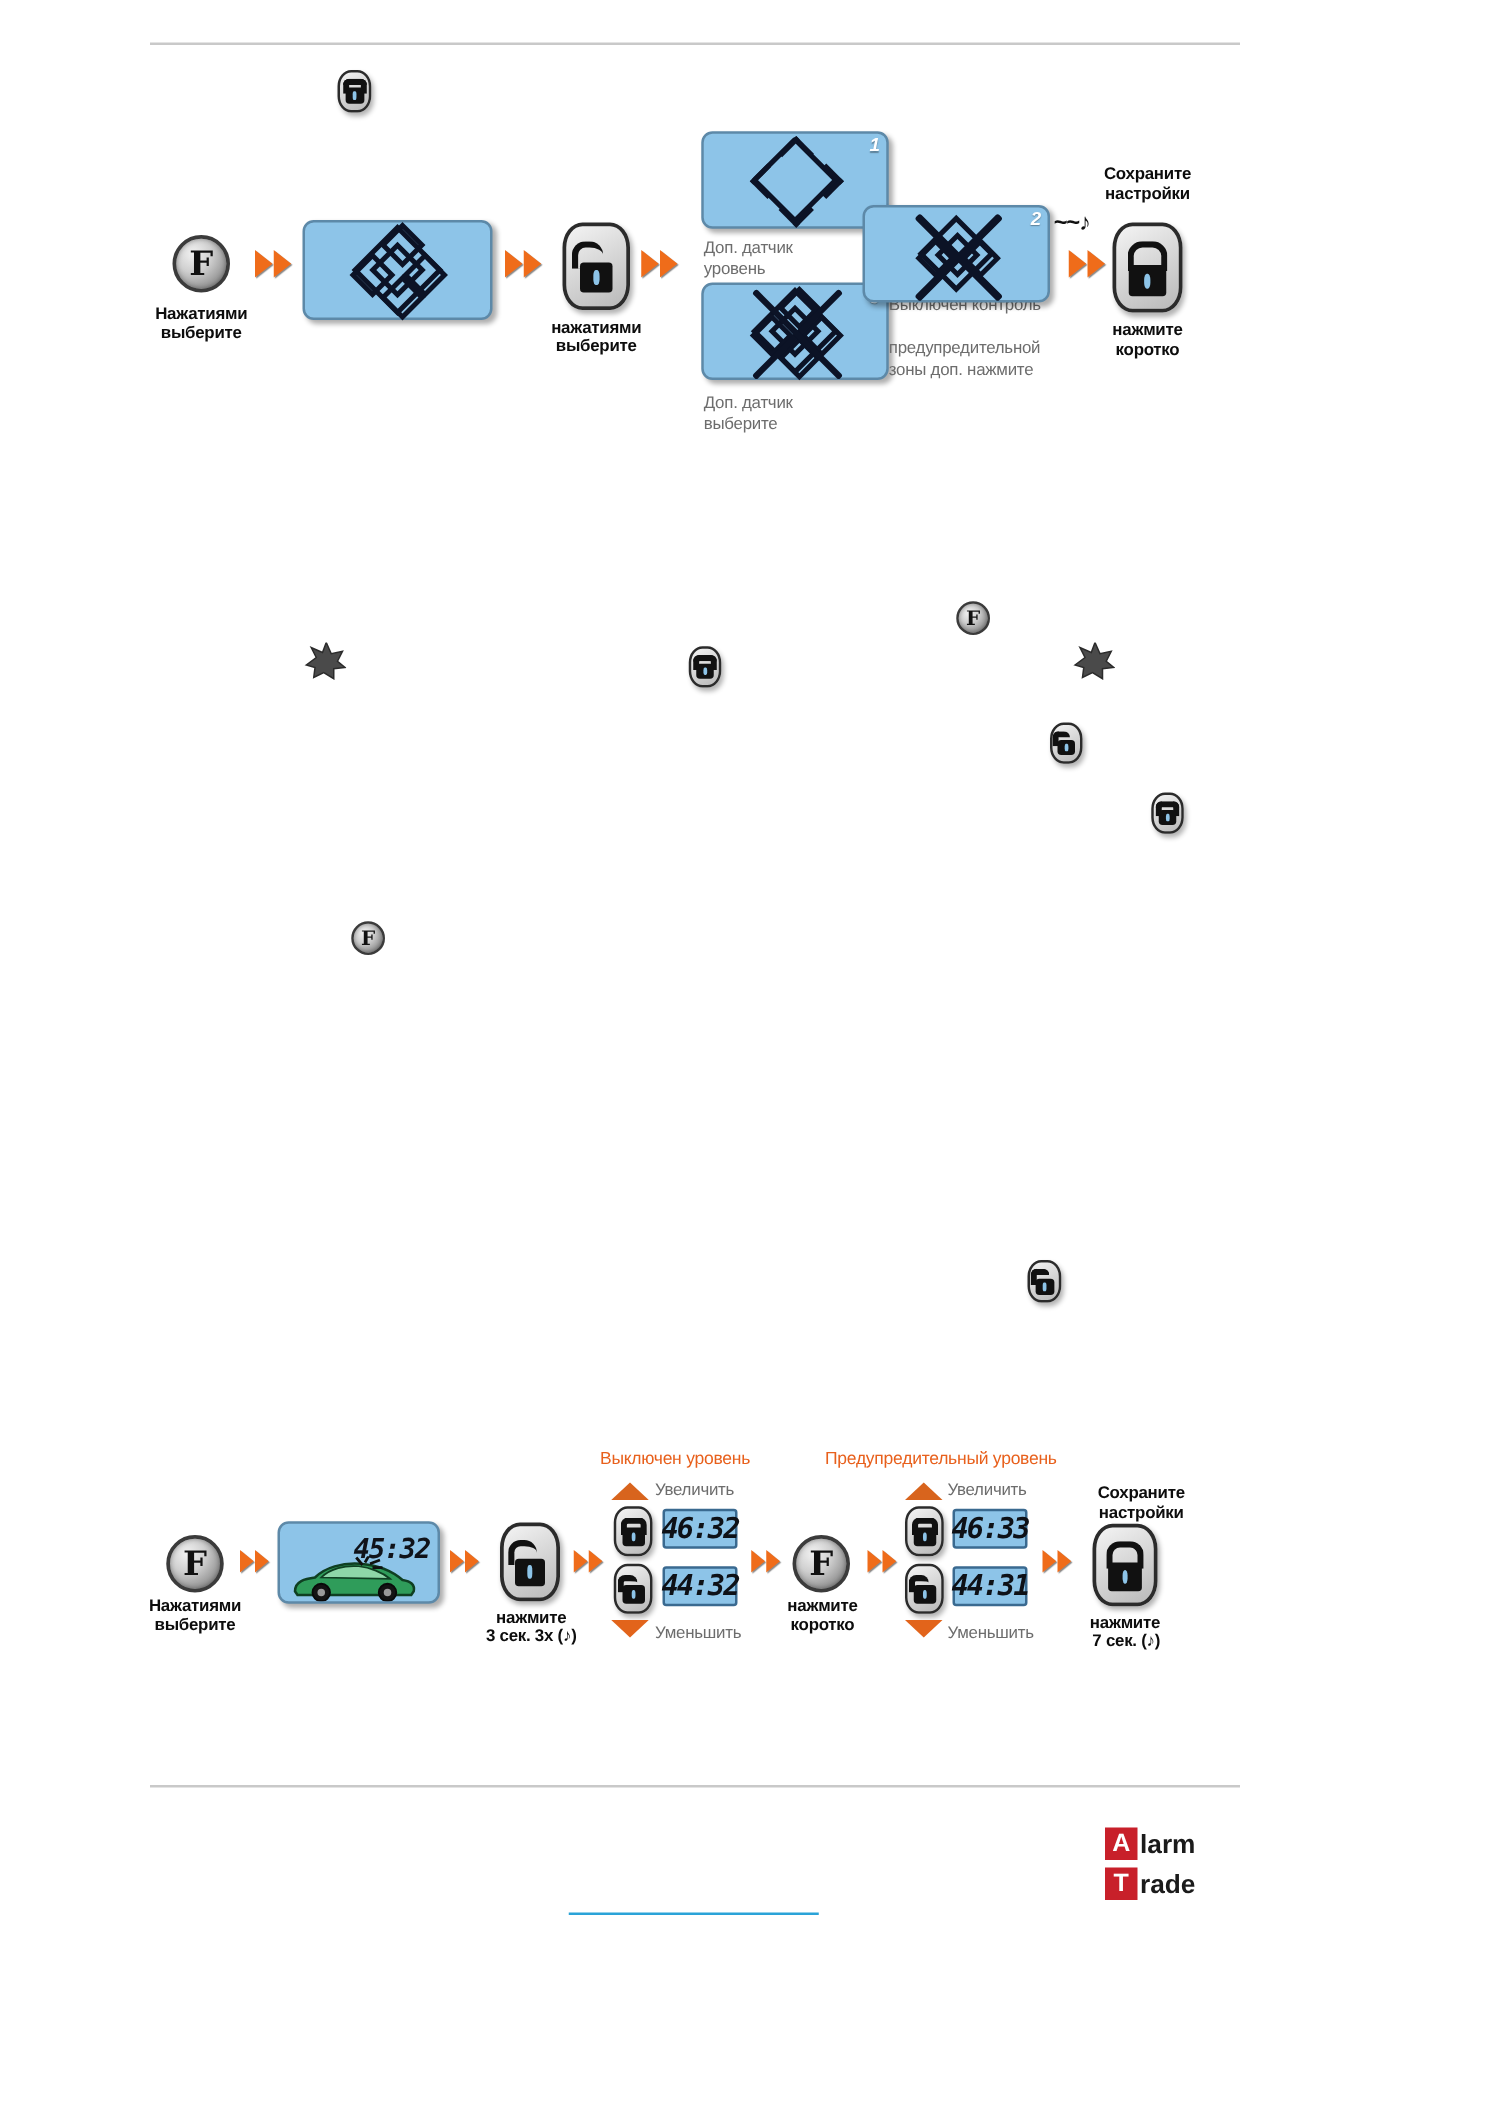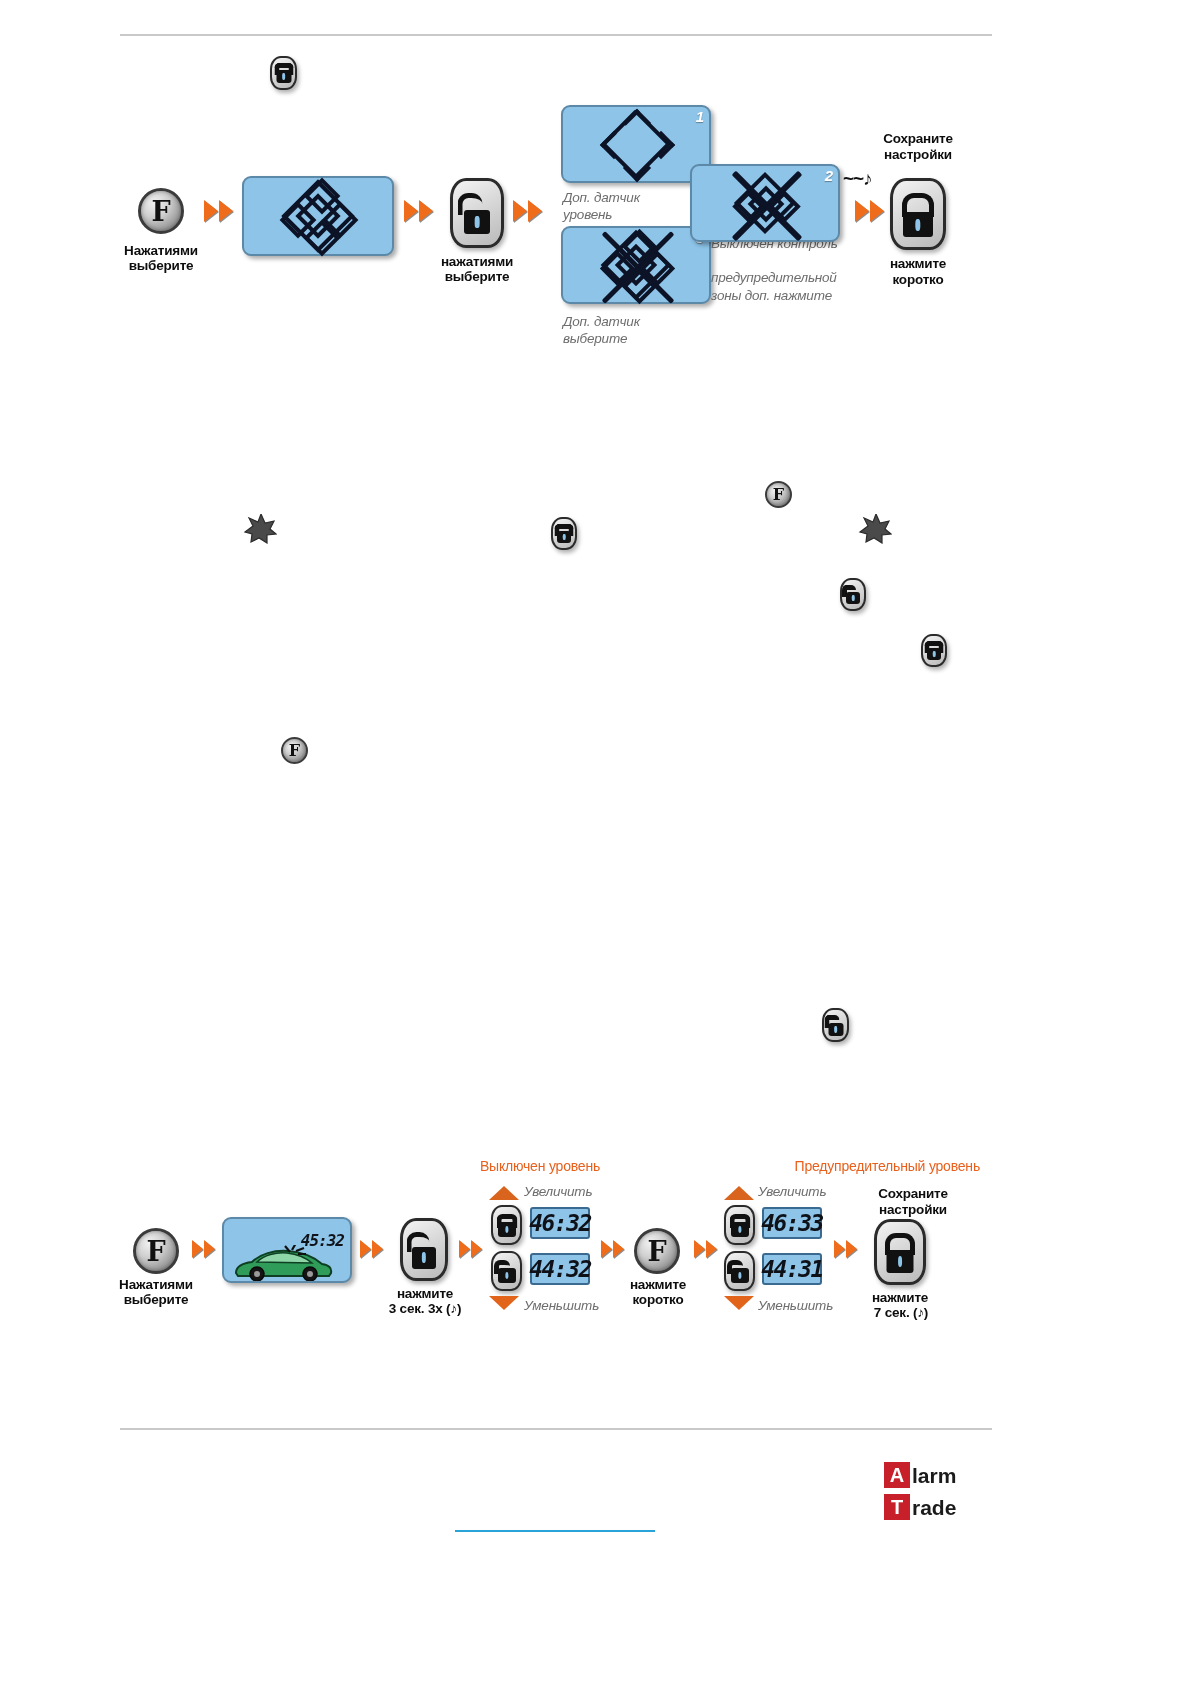--- a/index.html
+++ b/index.html
@@ -6,21 +6,21 @@
   body{width:1190px;height:1684px;position:relative;font-family:"Liberation Sans",sans-serif;overflow:hidden;}
   .page{position:absolute;inset:0;background:#fff;}
 
   .rule{position:absolute;left:120px;width:872px;height:2px;background:#c9c9c9;}
   .rule.top{top:34px;}
   .rule.bottom{top:1428px;}
   .cap{
     position:absolute;text-align:center;font-weight:bold;font-size:13.5px;
     color:#0d0d0d;line-height:1.15;letter-spacing:-0.2px;white-space:nowrap;
   }
-  .cap.ital{font-weight:normal;font-style:italic;color:#6d6d6d;white-space:normal;text-align:left;}
+  .cap.ital{font-weight:normal;color:#6d6d6d;white-space:normal;text-align:left;}
   .cap.orange{color:#e8601c;font-weight:normal;font-size:14px;}
 
   
   .fbtn{position:absolute;width:46px;height:46px;border-radius:50%;
     background:radial-gradient(circle at 34% 30%,#f2f2f2 0%,#cfcfcf 38%,#9b9b9b 70%,#6a6a6a 100%);
     border:3px solid #3b3b3b;box-sizing:border-box;
     display:flex;align-items:center;justify-content:center;
     font-family:"DejaVu Serif",serif;font-weight:bold;font-size:27px;color:#111;
     box-shadow:inset 0 0 4px rgba(0,0,0,.35);}
 
@@ -270,21 +270,21 @@
     <div class="fbtn" style="left:133px;top:1228px;">F</div>
     <div class="cap" style="left:113px;top:1277px;width:86px;">Нажатиями</div>
     <div class="cap" style="left:113px;top:1292px;width:86px;">выберите</div>
 
     <div class="arrows sm" style="left:192px;top:1240px;">
       <i></i>
         <i></i>
     </div>
 
     <div class="lcd" style="left:222px;top:1217px;width:130px;height:66px;">
-      <div class="num" style="font-size:16px;top:34%;right:6px;">45:32</div>
+      <div class="num" style="font-size:22px;top:34%;right:6px;">45:32</div>
       <svg class="car" width="104" height="36" viewBox="0 0 104 36" style="left:6px;top:26px;">
         <path d="M6 28 C6 20 14 18 22 17 C30 9 44 5 58 6 C72 7 84 12 92 19 C99 20 102 23 101 28
                  L99 31 L8 31 Z" fill="#2f9c5a" stroke="#0f3f22" stroke-width="2"></path>
         <path d="M27 17 C34 10 46 7 57 8 C66 9 76 13 82 18 Z" fill="#8ed6a8" stroke="#0f3f22" stroke-width="1.4"></path>
         <circle cx="27" cy="29" r="7" fill="#141414" stroke="#0a0a0a" stroke-width="1.5"></circle>
         <circle cx="27" cy="29" r="3" fill="#9a9a9a"></circle>
         <circle cx="80" cy="29" r="7" fill="#141414" stroke="#0a0a0a" stroke-width="1.5"></circle>
         <circle cx="80" cy="29" r="3" fill="#9a9a9a"></circle>
         <path d="M62 5 L66 -2 M66 6 L74 3 M60 7 L55 1 M68 9 L76 9" stroke="#111" stroke-width="2.2" fill="none"></path>
       </svg>
@@ -343,21 +343,21 @@
     <div class="fbtn" style="left:634px;top:1228px;">F</div>
     <div class="cap" style="left:620px;top:1277px;width:76px;">нажмите</div>
     <div class="cap" style="left:620px;top:1292px;width:76px;">коротко</div>
 
     <div class="arrows sm" style="left:694px;top:1240px;">
       <i></i>
         <i></i>
     </div>
 
     <div>
-      <div class="cap orange" style="left:690px;top:1158px;width:290px;text-align:right;">Предупредительный уровень</div>
+      <div class="cap orange" style="left:660px;top:1158px;width:290px;text-align:left;">Предупредительный уровень</div>
 
       <div class="tri up" style="left:724px;top:1186px;"></div>
       <div class="cap ital" style="left:758px;top:1184px;width:80px;text-align:left;">Увеличить</div>
 
       <div class="fob sm" style="left:724px;top:1205px;width:31px;height:40px;">
         <div class="lock" style="width:19px;height:24px;">
           <div class="shackle" style="width:11px;height:9px;top:1px;border-radius:6px 6px 0 0;"></div>
           <div class="body" style="width:18px;height:15px;top:9px;"></div>
         </div>
       </div>

